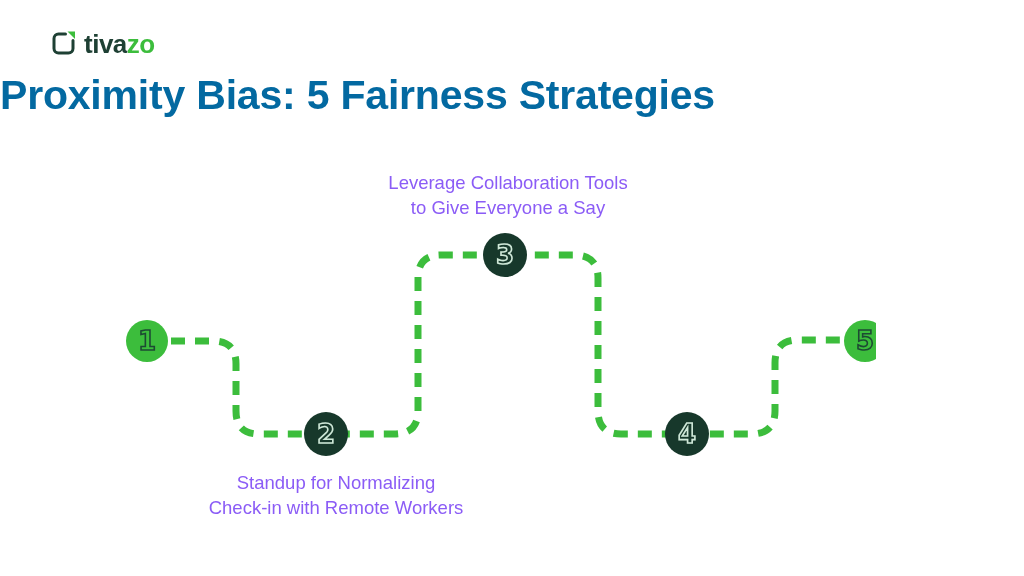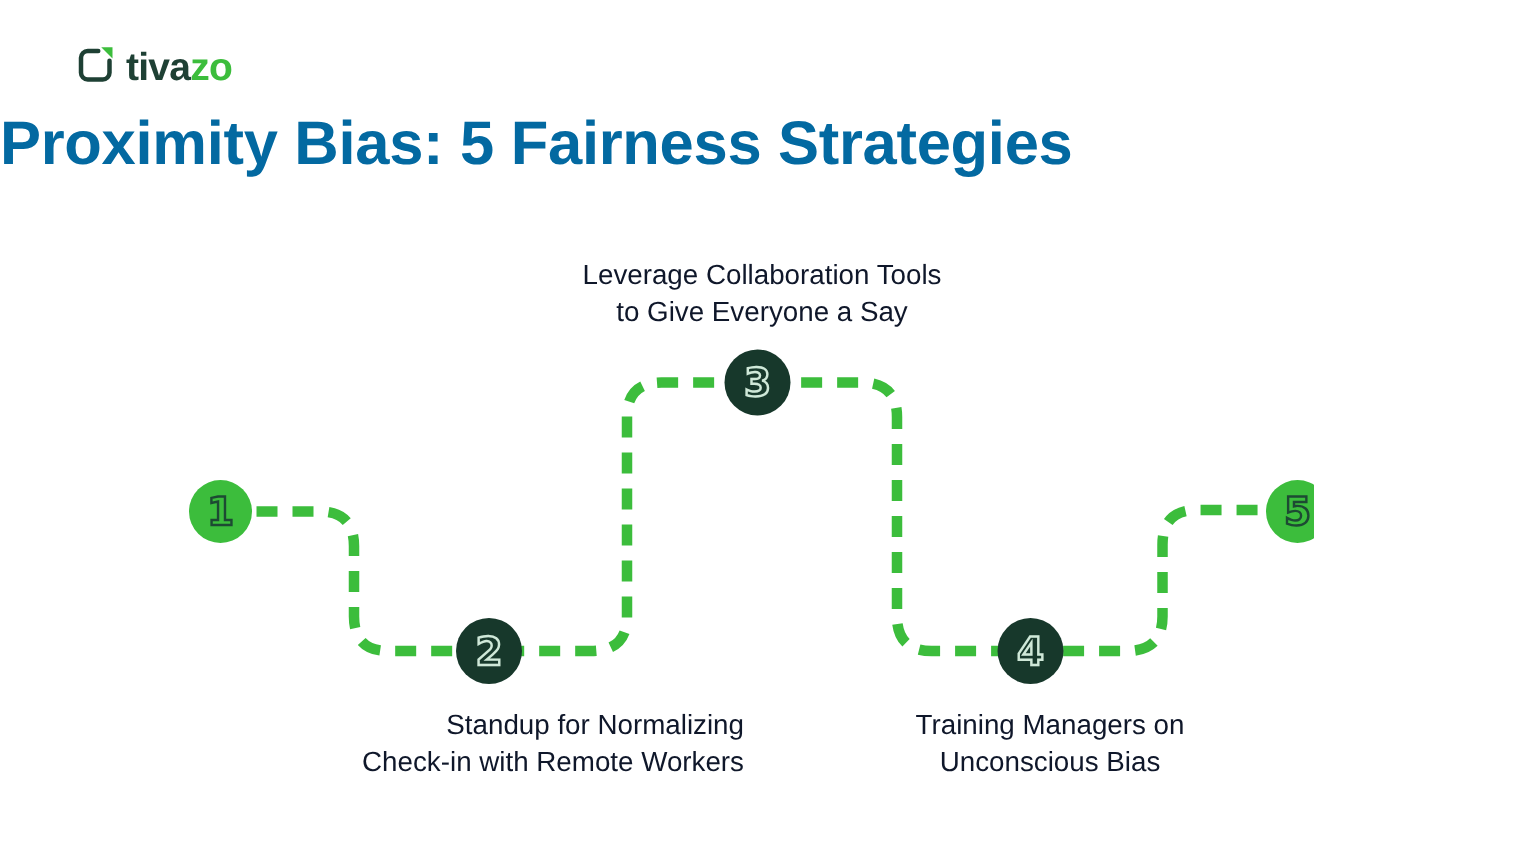--- a/index.html
+++ b/index.html
@@ -40,24 +40,24 @@
     font-family:"DejaVu Sans","Liberation Sans",sans-serif;
     font-size:26px;font-weight:bold;
     text-anchor:middle;fill:none;stroke-width:1.6px;
   }
   .num-bright{stroke:#1D4A33;}
   .num-dark{stroke:#CFE8D8;}
   
   .label{
     position:absolute;text-align:center;
     font-size:18.5px;line-height:25px;
-    color:#0f172a;white-space:pre-line;
+    color:#8b5cf6;white-space:pre-line;
   }
   .l1{left:13px;top:259px;width:260px;}
-  .l2{left:196px;top:470px;width:300px;text-align:right;}
+  .l2{left:186px;top:470px;width:300px;}
   .l3{left:338px;top:170px;width:340px;}
   .l4{left:570px;top:470px;width:260px;}
   .l5{left:673px;top:259px;width:320px;}
 </style>
 </head>
 <body>
 
 <div class="canvas">
 
   <div class="logo">
@@ -95,16 +95,14 @@
     <g>
       <circle class="c-bright" cx="865" cy="341" r="21"></circle>
       <text class="num num-bright" x="865" y="350">5</text>
     </g>
   </svg>
 
   <div class="label l2">Standup for Normalizing
 Check-in with Remote Workers</div>
   <div class="label l3">Leverage Collaboration Tools
 to Give Everyone a Say</div>
-  <div class="label l4">Training Managers on
-Unconscious Bias</div>
 
 </div>
 
 </body></html>

